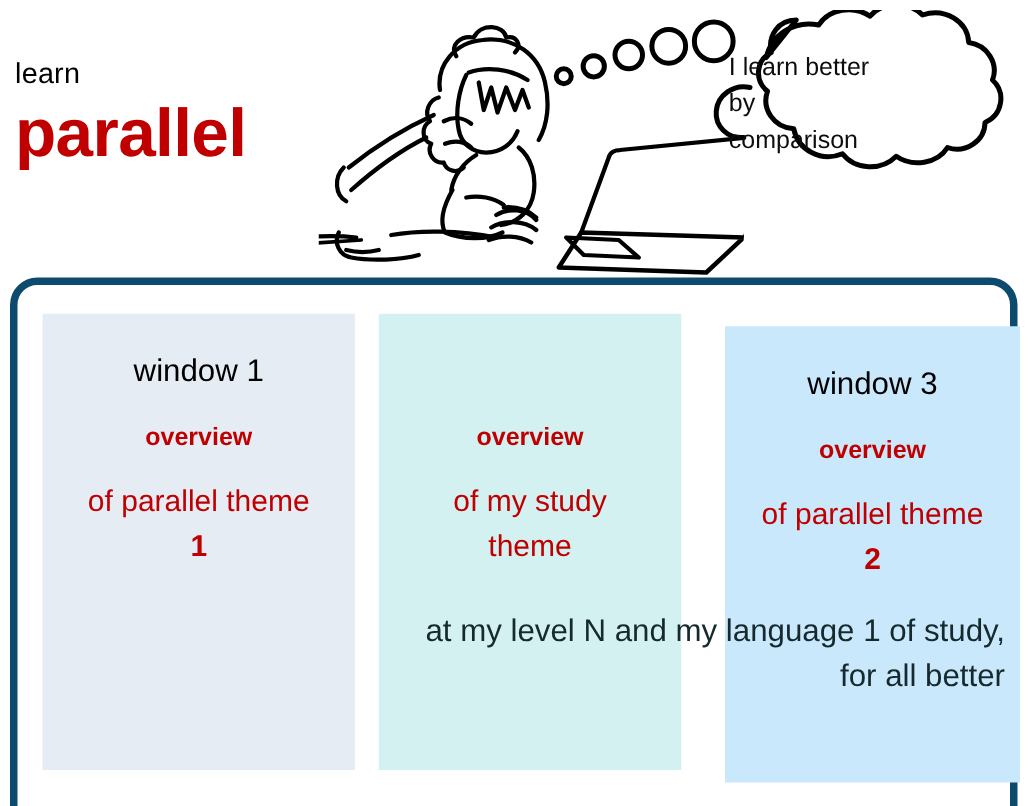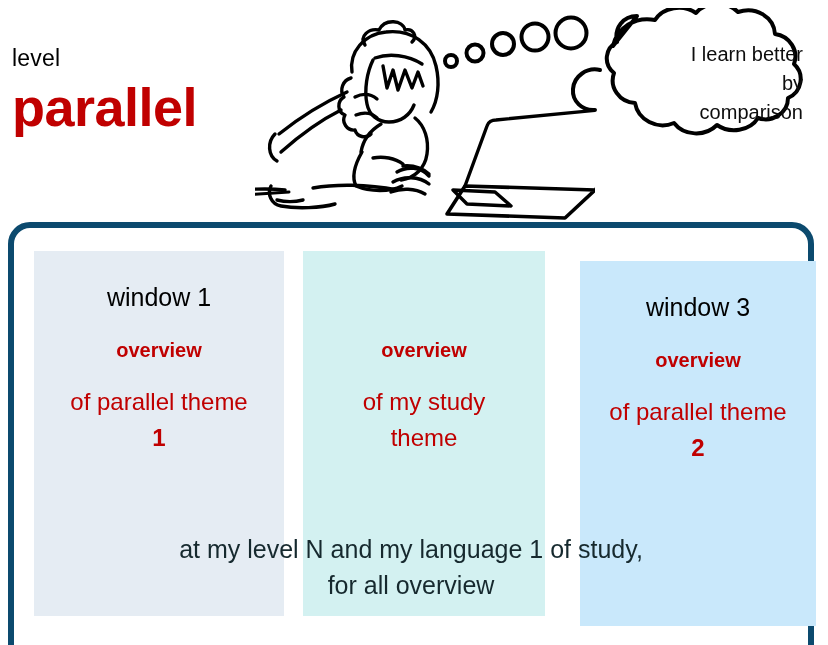--- a/index.html
+++ b/index.html
@@ -49,21 +49,21 @@
     left: 440px;
     top: 8px;
     width: 388px;
     height: 170px;
   }
   #bubble-text {
     position: absolute;
     left: 583px;
     top: 40px;
     width: 220px;
-    text-align: right;
+    text-align: left;
     font-size: 20px;
     line-height: 29px;
     color: #0d0d0d;
   }
 
   
   #panel {
     position: absolute;
     left: 8px;
     top: 222px;
@@ -114,31 +114,30 @@
     line-height: 36px;
     color: #c00000;
   }
   .win-sub b { font-weight: bold; }
 
   #footer-note {
     position: absolute;
     left: 4px;
     right: 4px;
     top: 259px;
-    text-align: center;
+    text-align: right;
     font-size: 25px;
     line-height: 36px;
     color: #16292e;
-    margin-top: 44px;
   }
 </style>
 </head>
 <body>
 
-<div id="mode-label">level</div>
+<div id="mode-label">learn</div>
 <div id="mode-value">parallel</div>
 
 <svg id="illustration" viewBox="0 0 340 222" xmlns="http://www.w3.org/2000/svg" fill="none" stroke="#000000" stroke-width="3.4" stroke-linecap="round" stroke-linejoin="round">
 
   <path d="M110 45 c-6 -9 4 -17 14 -15 c6 -12 24 -10 26 0 c8 -2 13 6 7 12"></path>
 
   <path d="M97 72 c-3 -20 12 -38 34 -40 c26 -3 45 12 50 34 c4 17 2 34 -5 46"></path>
 
   <path d="M118 60 c-6 12 -9 30 -6 44 c2 11 11 18 22 18 c12 0 21 -7 25 -17"></path>
 
@@ -233,16 +232,16 @@
     <div class="win-title">window 3</div>
     <div class="win-overview">overview</div>
     <div class="win-sub">
       <span>of parallel theme</span><br>
       <b>2</b>
     </div>
   </div>
 
   <div id="footer-note">
     <div>at my level N and my language 1 of study,</div>
-    <div>for all overview</div>
+    <div>for all better</div>
   </div>
 
 </div>
 
 </body></html>

